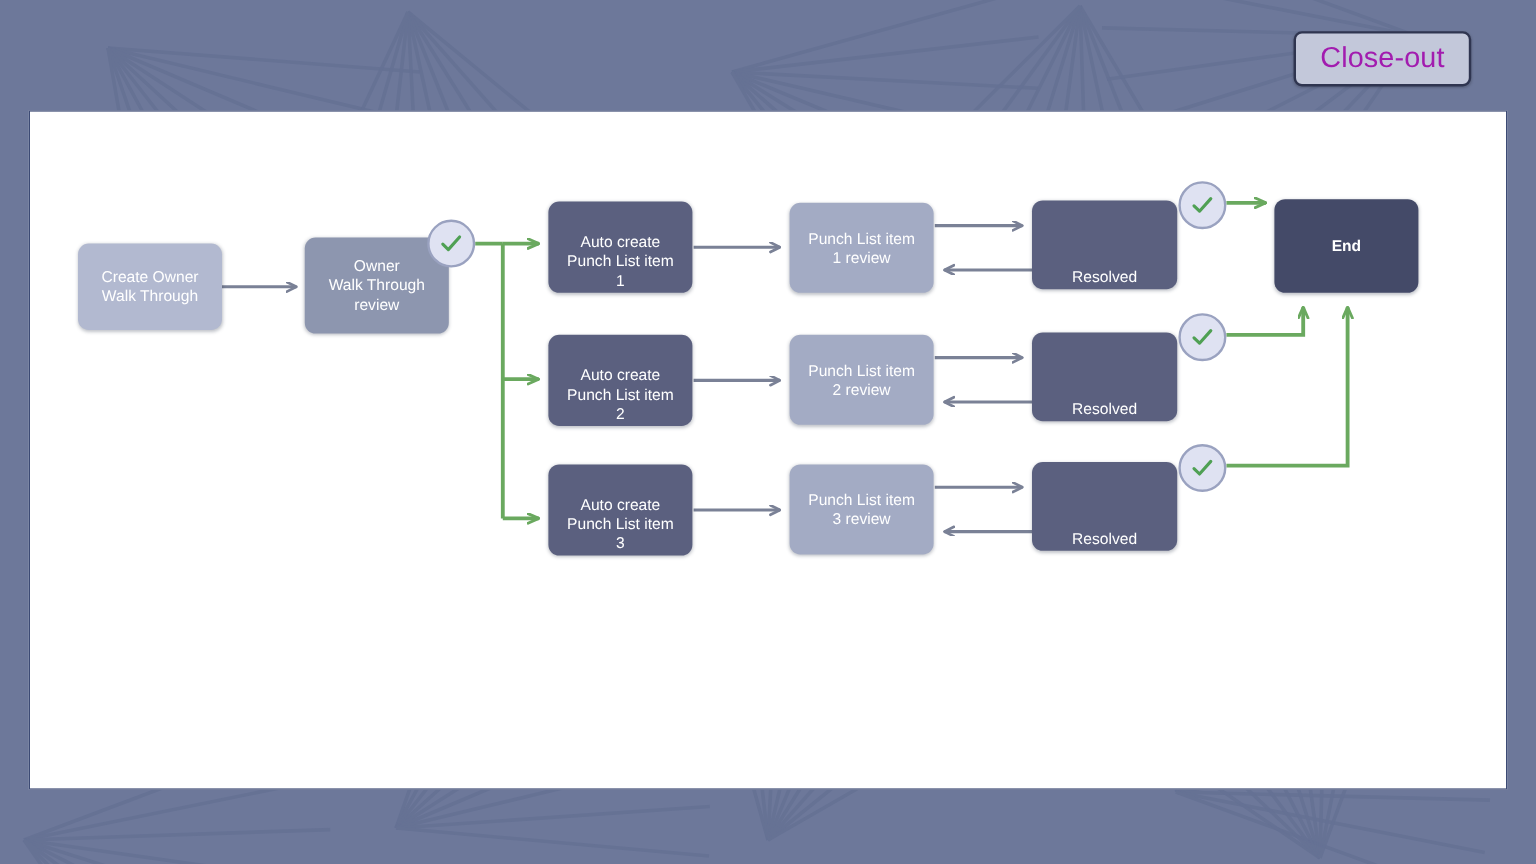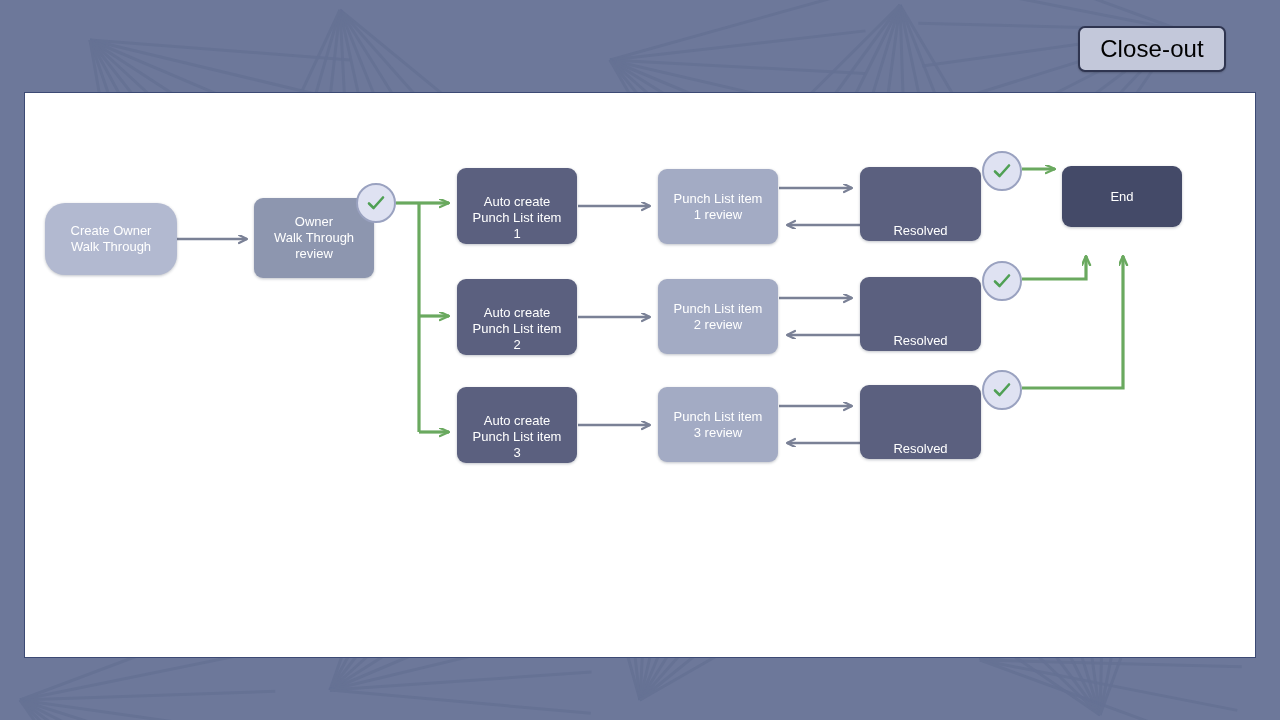--- a/index.html
+++ b/index.html
@@ -37,21 +37,21 @@
     border: 2px solid #2f3550;
     border-radius: 7px;
     display: flex;
     align-items: center;
     justify-content: center;
     box-sizing: border-box;
     box-shadow: 0 1px 2px rgba(0,0,0,0.18);
   }
   #closeout-btn span {
     font-size: 24px;
-    color: #000000;
+    color: #a21caf;
     letter-spacing: 0.1px;
   }
 
   
   #canvas {
     position: absolute;
     left: 24px;
     top: 92px;
     width: 1232px;
     height: 566px;
@@ -186,21 +186,21 @@
       <line x1="835" y1="242" x2="762" y2="242" stroke="#7a8196" stroke-width="2.6" marker-end="url(#grey-arrow-left)"></line>
       <line x1="835" y1="350" x2="762" y2="350" stroke="#7a8196" stroke-width="2.6" marker-end="url(#grey-arrow-left)"></line>
 
       <path d="M997,76 L1030,76" stroke="#6aa95f" stroke-width="3.2" fill="none" marker-end="url(#green-arrow)"></path>
 
       <path d="M997,186 L1061,186 L1061,163" stroke="#6aa95f" stroke-width="3.2" fill="none" marker-end="url(#green-arrow)"></path>
 
       <path d="M997,295 L1098,295 L1098,163" stroke="#6aa95f" stroke-width="3.2" fill="none" marker-end="url(#green-arrow)"></path>
     </svg>
 
-    <div class="node tone-lightest" style="left:20px; top:110px; width:132px; height:72px;border-radius:20px;">
+    <div class="node tone-lightest" style="left:40px; top:110px; width:120px; height:72px;">
       <span class="node-label">Create Owner<br>Walk Through</span>
     </div>
 
     <div class="node tone-mid" style="left:229px; top:105px; width:120px; height:80px;">
       <span class="node-label">Owner<br>Walk Through<br>review</span>
     </div>
     <div class="check-badge" style="left:331px; top:90px;">
       <svg width="24" height="24" viewBox="0 0 24 24">
         <path d="M5,12.5 L9.6,17 L19,6.5" fill="none" stroke="#4fa054" stroke-width="2.6" stroke-linecap="round" stroke-linejoin="round"></path>
       </svg>
@@ -246,18 +246,18 @@
 
     <div class="node tone-dark" style="left:835px; top:292px; width:121px; height:74px;">
       <span class="node-label">Resolved</span>
     </div>
     <div class="check-badge" style="left:957px; top:277px;">
       <svg width="24" height="24" viewBox="0 0 24 24">
         <path d="M5,12.5 L9.6,17 L19,6.5" fill="none" stroke="#4fa054" stroke-width="2.6" stroke-linecap="round" stroke-linejoin="round"></path>
       </svg>
     </div>
 
-    <div class="node tone-darkest" style="left:1037px; top:73px; width:120px; height:61px;">
+    <div class="node tone-darkest" style="left:1037px; top:73px; width:120px; height:78px;font-weight:bold;">
       <span class="node-label">End</span>
     </div>
 
   </div>
 </div>
 
 </body></html>

